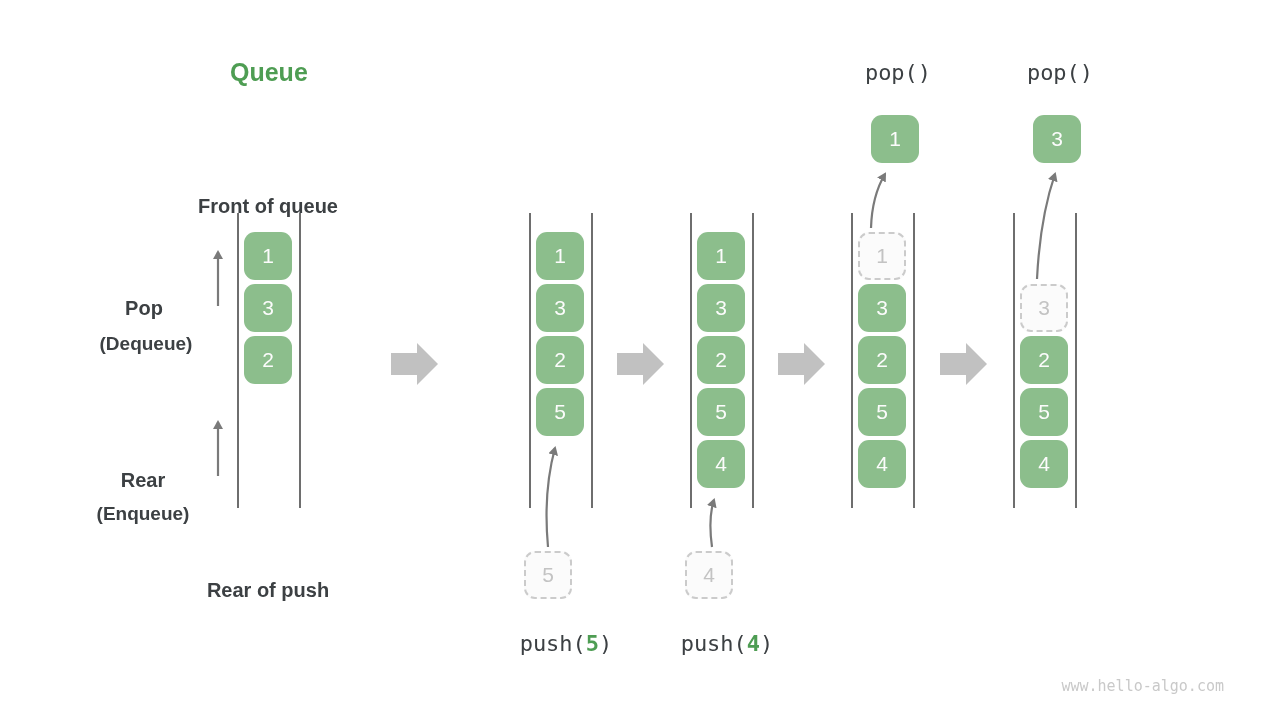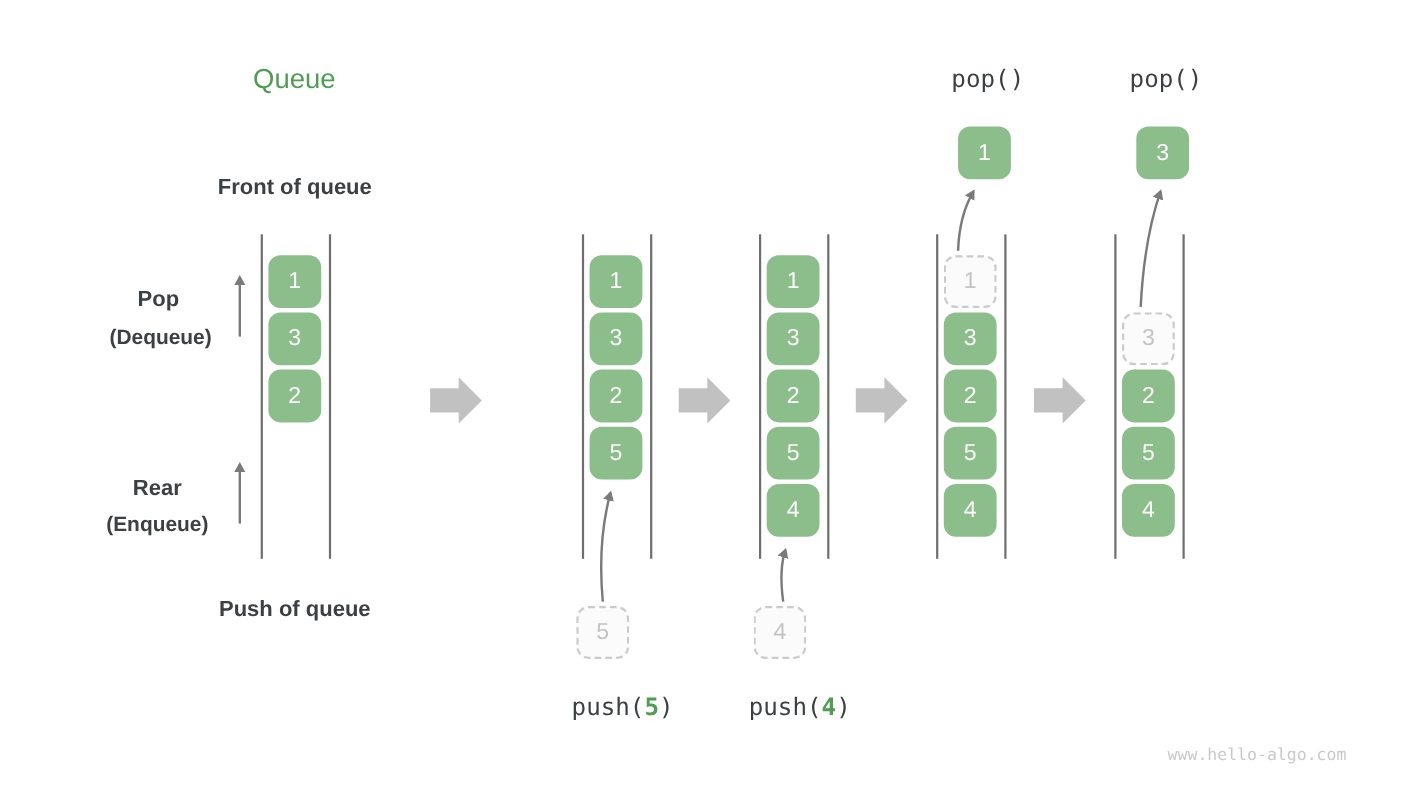--- a/index.html
+++ b/index.html
@@ -1,20 +1,20 @@
 <!DOCTYPE html>
 <html style="--accent-green: #4E9D53; --box-green: #8CBE8C; --text-dark: #3C4043; --rail-gray: #6E6E6E; --arrow-gray: #7A7A7A; --block-arrow-gray: #C1C1C1; --dashed-border: #CBCBCB; --dashed-text: #C3C3C3; --watermark-gray: #C9C9C9;"><head>
 <meta charset="utf-8">
 <style>
   html,body{margin:0;padding:0;background:#fff;}
   #canvas{position:relative;width:1280px;height:720px;background:#ffffff;overflow:hidden;
           font-family:"Liberation Sans",sans-serif;}
   .abs{position:absolute;}
-  .title{font-size:25px;font-weight:400;color:var(--accent-green,#4E9D53);}
-  .lbl{color:var(--text-dark,#3C4043);font-size:20px;font-weight:700;white-space:nowrap;}
+  .title{font-size:25px;font-weight:700;color:var(--accent-green,#4E9D53);}
+  .lbl{color:var(--text-dark,#3C4043);font-size:20px;font-weight:700;white-space:nowrap;margin-top:36px;}
   .lbl.sub{font-weight:700;font-size:19px;}
   .center{transform:translateX(-50%);}
   .mono{font-family:"DejaVu Sans Mono",monospace;font-size:22px;color:var(--text-dark,#3C4043);white-space:nowrap;}
   .mono .green{color:var(--accent-green,#4E9D53);font-weight:700;}
   .rail{width:1.5px;background:var(--rail-gray,#6E6E6E);}
   .box{width:48px;height:48px;border-radius:11px;display:flex;align-items:center;justify-content:center;
        font-size:21px;font-weight:500;box-sizing:border-box;}
   .box.solid{background:var(--box-green,#8CBE8C);color:#FCFCFC;}
   .box.dashed{background:#FBFBFB;border:2px dashed var(--dashed-border,#CBCBCB);color:var(--dashed-text,#C3C3C3);}
   .watermark{font-family:"DejaVu Sans Mono",monospace;font-size:15px;color:var(--watermark-gray,#C9C9C9);}
@@ -31,21 +31,21 @@
   <div class="abs title" style="left:230px;top:58px">Queue</div>
 
   <div class="abs lbl center" style="left:268px;top:159px">Front of queue</div>
 
   <div class="abs lbl center" style="left:144px;top:261px">Pop</div>
   <div class="abs lbl sub center" style="left:146px;top:297px">(Dequeue)</div>
 
   <div class="abs lbl center" style="left:143px;top:433px">Rear</div>
   <div class="abs lbl sub center" style="left:143px;top:467px">(Enqueue)</div>
 
-  <div class="abs lbl center" style="left:268px;top:543px">Push of queue</div>
+  <div class="abs lbl center" style="left:268px;top:543px">Rear of push</div>
 
   <svg class="overlay" width="1280" height="720">
     <defs>
       <marker id="ah" markerWidth="12" markerHeight="12" refX="7" refY="5" orient="auto" markerUnits="userSpaceOnUse">
         <path d="M0,0 L9,5 L0,10 Z" class="ah-fill"></path>
       </marker>
     </defs>
 
     <path class="thin-arrow" d="M 218 306 L 218 252" marker-end="url(#ah)"></path>
     <path class="thin-arrow" d="M 218 476 L 218 422" marker-end="url(#ah)"></path>

